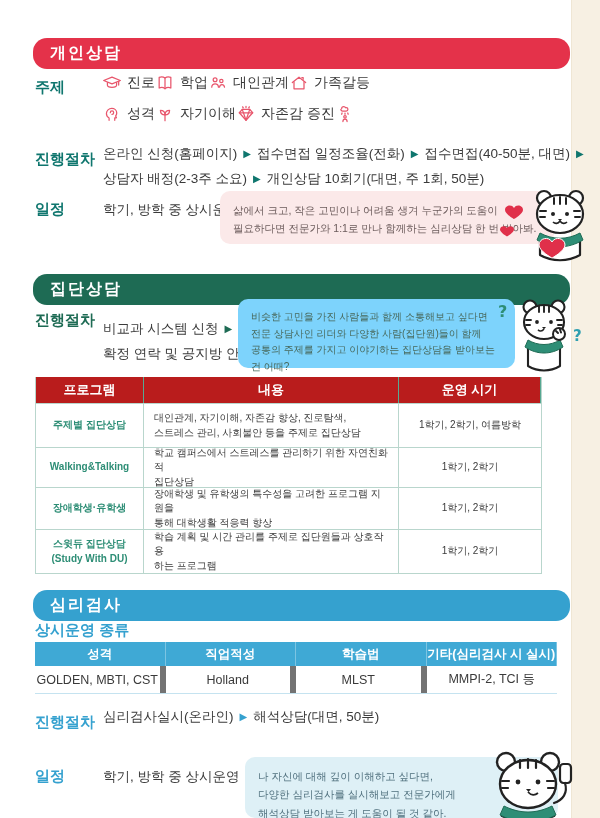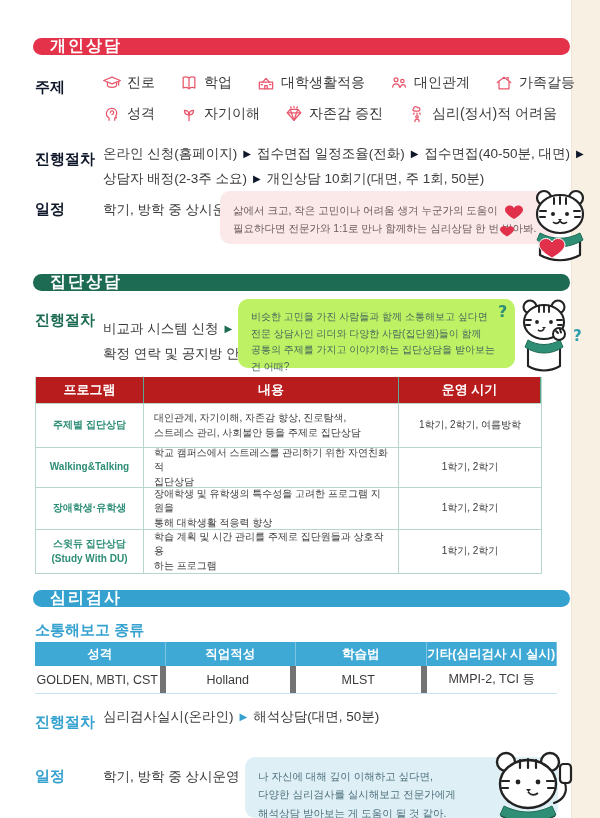--- a/index.html
+++ b/index.html
@@ -5,45 +5,45 @@
   html,body{margin:0;padding:0;}
   body{
     width:600px;height:818px;position:relative;overflow:hidden;
     background:#ffffff;
     font-family:"Liberation Sans","DejaVu Sans",sans-serif;
     color:#3a3a3a;
   }
   .abs{position:absolute;}
   .edge-strip{position:absolute;top:0;right:0;width:28px;height:818px;background:#f7f0e3;border-left:1px solid #efe6d4;}
   .banner{
-    position:absolute;left:33px;width:537px;height:17px;border-radius:14px;
+    position:absolute;left:33px;width:537px;height:31px;border-radius:14px;
     display:flex;align-items:center;padding-left:17px;box-sizing:border-box;
   }
   .banner span{color:#fff;font-weight:800;font-size:16px;letter-spacing:2px;}
   .bg-red{background:#e4324a;}
   .bg-green{background:#1e6b54;}
   .bg-blue{background:#35a1cf;}
   .label{font-weight:800;font-size:15px;white-space:nowrap;}
-  .c-red{color:#0f172a;}
+  .c-red{color:#0f766e;}
   .c-green{color:#1e6b54;}
   .c-blue{color:#35a1cf;}
   .c-teal{color:#2e8e76;}
-  .topics{display:flex;align-items:flex-start;gap:24px;}
+  .topics{display:flex;align-items:flex-start;}
   .topic{display:flex;align-items:center;gap:5px;}
   .topic .tlabel{font-size:14px;color:#3a3a3a;white-space:nowrap;}
   .ticon svg{display:block;}
   .body-text{font-size:13.5px;color:#3a3a3a;white-space:nowrap;}
   .proc-line{font-size:13.5px;color:#3a3a3a;white-space:nowrap;line-height:24px;}
   .arr{font-size:10px;margin:0 6px;display:inline-block;transform:translateY(-1px);}
   .bubble{
     border-radius:10px;padding:10px 13px;box-sizing:border-box;
     font-size:10.5px;line-height:1.75;white-space:pre-line;
   }
   .bubble-pink{background:#fbe9e9;color:#6b5b5b;}
-  .bubble-green{background:#bef264;color:#47685b;}
+  .bubble-green{background:#7dd3fc;color:#47685b;}
   .bubble-blue{background:#def0f6;color:#50707e;}
   .qmark{font-weight:800;font-family:"DejaVu Sans",sans-serif;}
   
   .gtable{position:absolute;left:35px;top:377px;width:505px;display:grid;
     grid-template-columns:108px 255px 142px;grid-template-rows:26px 44px 40px 42px 44px;
     border:1px solid #b9d6cd;border-top:none;box-sizing:content-box;}
   .gtable .hc{background:#b91c1c;color:#fff;font-weight:700;font-size:13px;
     display:flex;align-items:center;justify-content:center;border-right:1px solid #57a892;}
   .gtable .hc:last-child{border-right:none;}
   .gtable .cell{border-right:1px solid #b9d6cd;border-top:1px solid #b9d6cd;
@@ -91,31 +91,20 @@
       <svg width="20" height="20" viewBox="0 0 24 24" class="icon-pink">
           <path d="M12 6c-1.8-1.4-5-1.6-7-.8V18c2-.8 5.2-.6 7 .8 1.8-1.4 5-1.6 7-.8V5.2c-2-.8-5.2-.6-7 .8z"></path>
           <path d="M12 6v12.8"></path>
         </svg>
     </span>
     <span class="tlabel">학업</span>
   </div>
   <div class="topic">
     <span class="ticon">
       <svg width="20" height="20" viewBox="0 0 24 24" class="icon-pink">
-          <path d="M4 19v-8h16v8z"></path>
-          <path d="M8 11l4-4.5L16 11"></path>
-          <path d="M10.5 19v-4h3v4"></path>
-          <path d="M6 14h1.7M16.3 14H18"></path>
-        </svg>
-    </span>
-    <span class="tlabel">대학생활적응</span>
-  </div>
-  <div class="topic">
-    <span class="ticon">
-      <svg width="20" height="20" viewBox="0 0 24 24" class="icon-pink">
           <circle cx="8.5" cy="8" r="2.3"></circle>
           <path d="M4.5 17c0-2.2 1.8-4 4-4s4 1.8 4 4"></path>
           <circle cx="16" cy="9.5" r="2"></circle>
           <path d="M13.8 17c.3-1.8 1.6-3 3-3 1.7 0 2.7 1.3 3 3"></path>
         </svg>
     </span>
     <span class="tlabel">대인관계</span>
   </div>
   <div class="topic">
     <span class="ticon">
@@ -161,21 +150,20 @@
   </div>
   <div class="topic">
     <span class="ticon">
       <svg width="20" height="20" viewBox="0 0 24 24" class="icon-pink">
           <path d="M8 5.5C8 4.1 9.1 3 10.5 3c1 0 1.9.6 2.3 1.5.2-.1.5-.1.7-.1 1.1 0 2 .9 2 2s-.9 2-2 2H9c-1.1 0-2-.9-2-2"></path>
           <path d="M8.5 10.8l-.5 1.5M12 10.8v1.5M15.3 10.8l.5 1.5"></path>
           <circle cx="12" cy="15.3" r="1.5"></circle>
           <path d="M9.5 21c0-1.7 1.1-2.9 2.5-2.9s2.5 1.2 2.5 2.9"></path>
         </svg>
     </span>
-    <span class="tlabel">심리(정서)적 어려움</span>
   </div>
 </div>
 
 <div class="abs label c-red" style="left:35px;top:150px">진행절차</div>
 <div class="abs" style="left:103px;top:142px">
   <div class="proc-line">
     <span>온라인 신청(홈페이지)</span><span class="arr c-red">▶</span><span>접수면접 일정조율(전화)</span><span class="arr c-red">▶</span><span>접수면접(40-50분, 대면)</span><span class="arr c-red">▶</span>
   </div>
   <div class="proc-line">
     <span>상담자 배정(2-3주 소요)</span><span class="arr c-red">▶</span><span>개인상담 10회기(대면, 주 1회, 50분)</span>
@@ -272,21 +260,21 @@
 (Study With DU)</div>
   <div class="cell cont">학습 계획 및 시간 관리를 주제로 집단원들과 상호작용
 하는 프로그램</div>
   <div class="cell per">1학기, 2학기</div>
 </div>
 
 <div class="banner bg-blue" style="top:590px">
   <span>심리검사</span>
 </div>
 
-<div class="abs label c-blue" style="left:35px;top:621px">소통해보고 종류</div>
+<div class="abs label c-blue" style="left:35px;top:621px">상시운영 종류</div>
 
 <div class="ttable">
   <div class="hc">성격</div>
   <div class="hc">직업적성</div>
   <div class="hc">학습법</div>
   <div class="hc">기타(심리검사 시 실시)</div>
   <div class="cell">GOLDEN, MBTI, CST</div>
   <div class="cell">Holland</div>
   <div class="cell">MLST</div>
   <div class="cell">MMPI-2, TCI 등</div>

